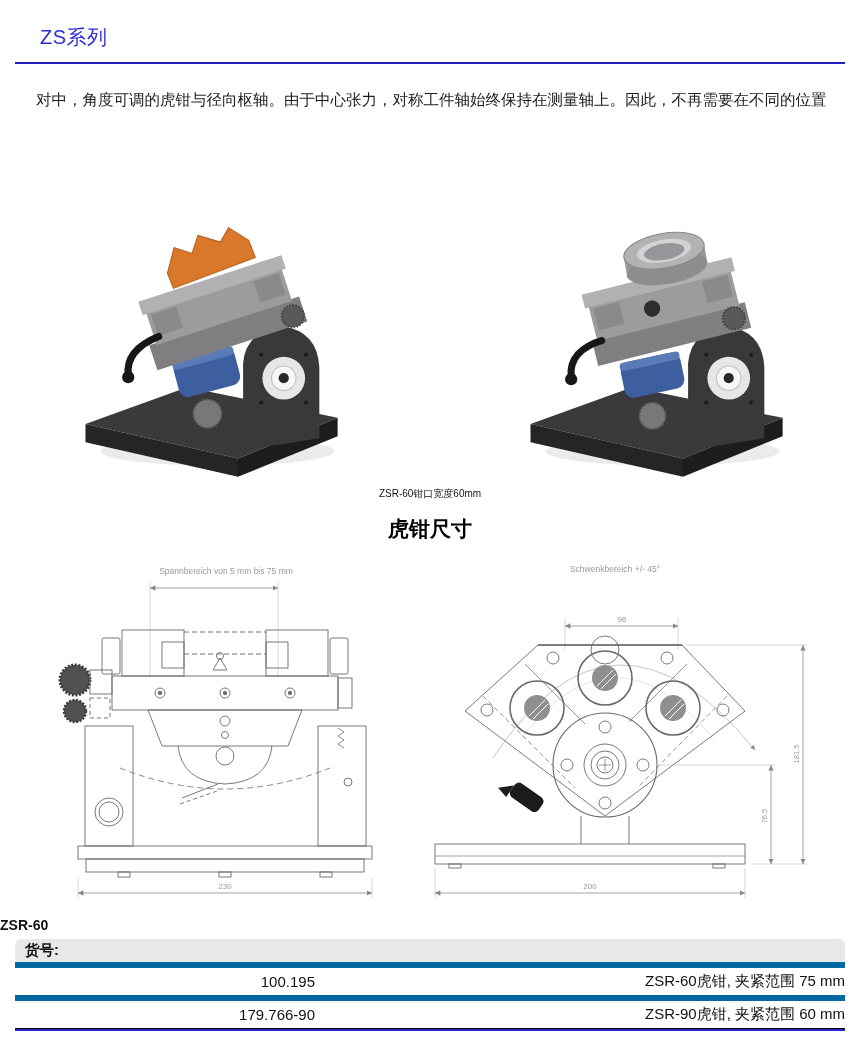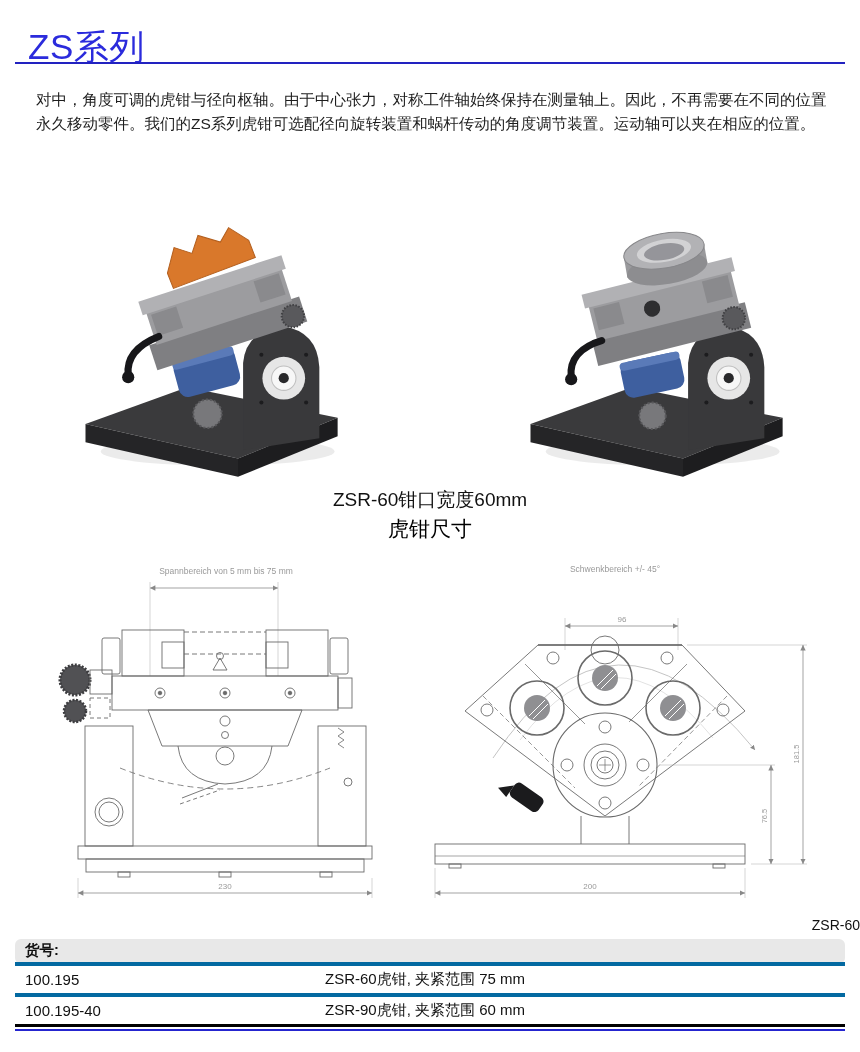--- a/index.html
+++ b/index.html
@@ -1,53 +1,52 @@
 <!DOCTYPE html>
 <html><head>
 <meta charset="utf-8">
 <style>
   html,body{margin:0;padding:0;background:#fff;}
   .page{
     position:relative;width:860px;height:1052px;background:#ffffff;
     font-family:"Liberation Sans","DejaVu Sans",sans-serif;color:#1c1c1c;overflow:hidden;
   }
   .page-title{
-    position:absolute;left:28px;top:24px;font-size:35px;letter-spacing:.5px;
+    position:absolute;left:40px;top:24px;font-size:20px;letter-spacing:.5px;
     color:#2b2bdc;font-weight:400;
   }
   .title-rule{position:absolute;left:15px;right:15px;top:62px;height:2px;background:#2222c0;}
   .intro{position:absolute;left:36px;top:88px;width:806px;font-size:15.5px;line-height:24px;color:#1d1d1d;}
   .intro div{white-space:nowrap;}
   .photos-row{position:absolute;left:55px;top:192px;width:750px;display:flex;justify-content:space-between;}
   .photo{width:305px;height:290px;}
-  .photo-caption{position:absolute;left:0;top:487px;width:860px;text-align:center;font-size:19px;color:#111;}
-  .section-heading{position:absolute;left:0;top:515px;width:860px;text-align:center;font-size:21px;font-weight:normal;color:#000;}
+  .photo-caption{position:absolute;left:0;top:487px;width:860px;text-align:center;font-size:10px;color:#111;}
+  .section-heading{position:absolute;left:0;top:515px;width:860px;text-align:center;font-size:21px;font-weight:bold;color:#000;}
   .drawings-row{position:absolute;left:22px;top:558px;width:816px;display:flex;justify-content:center;}
   .drawing{height:358px;}
-  .drawing-caption{position:absolute;left:0;top:917px;width:860px;text-align:right;font-size:14px;color:#111;}
+  .drawing-caption{position:absolute;left:0;top:917px;width:860px;text-align:left;font-size:14px;color:#111;font-weight:bold;}
   .order-table{position:absolute;left:15px;top:939px;width:830px;border-collapse:collapse;table-layout:fixed;
     border-bottom:3px solid #000;font-size:15px;color:#111;}
   .order-table .hdr td{background:#e8e8e8;font-weight:bold;padding:2px 0 2px 10px;font-size:14.5px;}
   .order-table td{padding:4px 0 4px 10px;border-radius:6px;}
-  .order-table tr.row td{border-top:4px solid #0369a1;}
+  .order-table tr.row td{border-top:6px solid #0369a1;text-align:right;}
   .order-table .sku{width:300px;}
   .bottom-rule{position:absolute;left:15px;right:15px;top:1029px;height:2px;background:#2525cf;}
   svg text{font-family:"Liberation Sans","DejaVu Sans",sans-serif;}
 </style>
 </head>
 <body>
 
 <div class="page">
 
   <div class="page-title">ZS系列</div>
   <div class="title-rule"></div>
 
   <div class="intro">
     <div>对中，角度可调的虎钳与径向枢轴。由于中心张力，对称工件轴始终保持在测量轴上。因此，不再需要在不同的位置</div>
-    <div>永久移动零件。我们的ZS系列虎钳可选配径向旋转装置和蜗杆传动的角度调节装置。运动轴可以夹在相应的位置。</div>
   </div>
 
   <div class="photos-row">
 
     <svg class="photo" viewBox="0 0 300 285">
       <ellipse cx="160" cy="255" rx="115" ry="14" fill="#000" opacity="0.08"></ellipse>
 
       <polygon points="30,228 130,192 278,222 180,262" fill="#3a3a3c"></polygon>
       <polygon points="30,228 180,262 180,280 30,246" fill="#252527"></polygon>
       <polygon points="180,262 278,222 278,240 180,280" fill="#1d1d1f"></polygon>
@@ -304,20 +303,20 @@
       </colgroup>
     <tbody>
         <tr class="hdr">
       <td colspan="2">货号:</td>
     </tr>
     <tr class="row">
       <td>100.195</td>
       <td>ZSR-60虎钳, 夹紧范围 75 mm</td>
     </tr>
     <tr class="row">
-      <td>100.195-40</td>
+      <td>179.766-90</td>
       <td>ZSR-90虎钳, 夹紧范围 60 mm</td>
     </tr>
   </tbody>
     </table>
 
   <div class="bottom-rule"></div>
 </div>
 
 </body></html>

